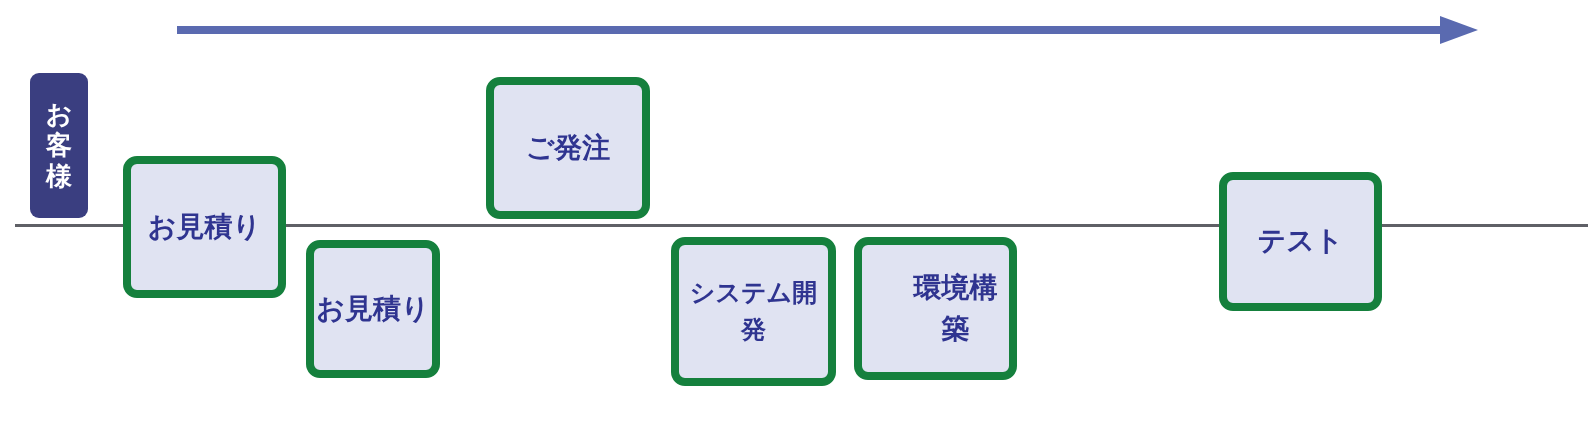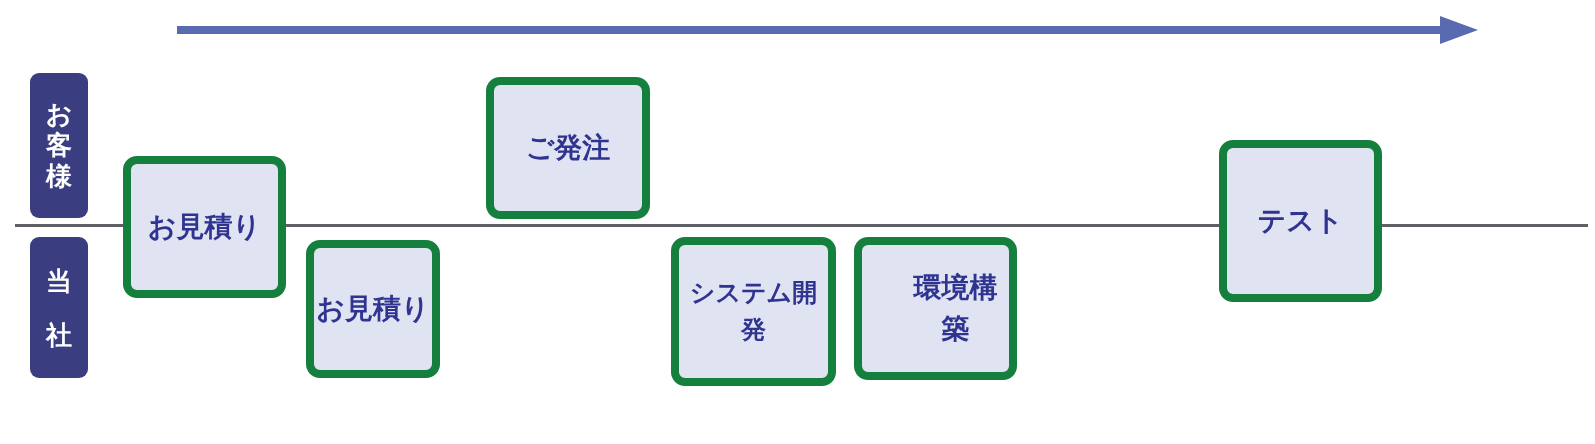--- a/index.html
+++ b/index.html
@@ -82,36 +82,35 @@
     text-align: center;
     white-space: pre-line;
     z-index: 1;
   }
   .s1 { left: 123px;  top: 156px; width: 163px; height: 142px; }
   .s2 { left: 306px;  top: 240px; width: 134px; height: 138px; }
   .s3 { left: 486px;  top: 77px;  width: 164px; height: 142px; }
   .s4 { left: 671px;  top: 237px; width: 165px; height: 149px; font-size: 25px; }
   .s5 { left: 854px;  top: 237px; width: 163px; height: 143px; padding-left: 40px; }
   .s6 { left: 1036px; top: 155px; width: 164px; height: 142px; }
-  .s7 { left: 1219px; top: 140px; width: 163px; height: 162px; text-align: right; }
+  .s7 { left: 1219px; top: 172px; width: 163px; height: 139px; text-align: right; }
   .s8 { left: 1401px; top: 73px;  width: 163px; height: 144px; }
 </style>
 </head>
 <body>
 
 <div class="canvas">
 
   <div class="arrow-bar"></div>
   <div class="arrow-head"></div>
 
   <div class="baseline"></div>
 
   <div class="lane-label lane-customer">お客様</div>
 
-  <div class="lane-label lane-company">当社</div>
 
   <div class="step s1">お見積り</div>
 
   <div class="step s2">お見積り</div>
 
   <div class="step s3">ご発注</div>
 
   <div class="step s4">システム開発</div>
 
   <div class="step s5">環境構築</div>

